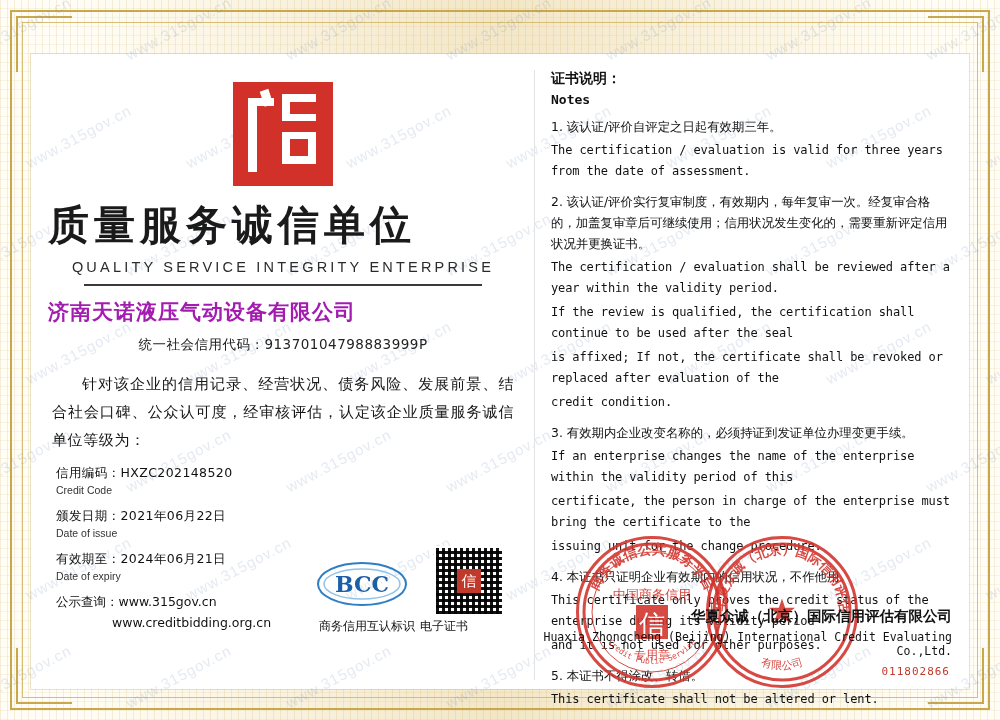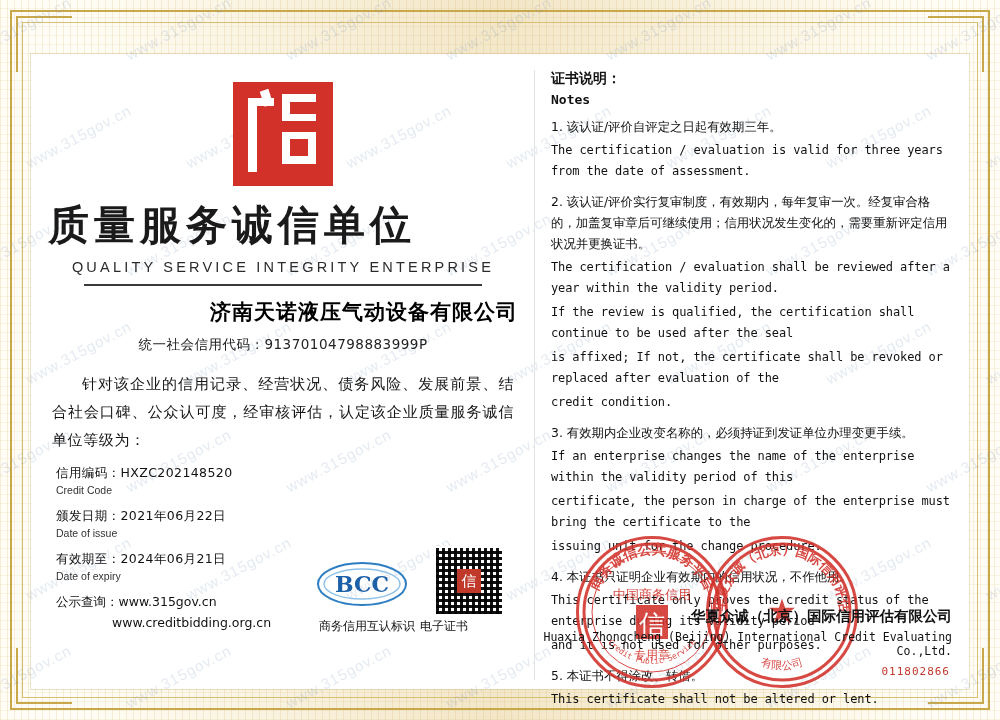--- a/index.html
+++ b/index.html
@@ -120,24 +120,24 @@
     color: #2b2b2b;
     margin-top: 6px;
   }
   .rule {
     width: 398px;
     height: 2px;
     background: #3a3a3a;
     margin: 9px auto 0 auto;
   }
   .company {
-    text-align: right;
+    text-align: left;
     font-size: 21px;
     font-weight: bold;
-    color: #000000;
+    color: #a21caf;
     margin-top: 12px;
     letter-spacing: 1px;
     font-family: "DejaVu Sans", "Liberation Sans", sans-serif;
   }
   .credit-id {
     text-align: center;
     font-size: 13.5px;
     color: #222;
     margin-top: 10px;
     letter-spacing: 0.5px;

